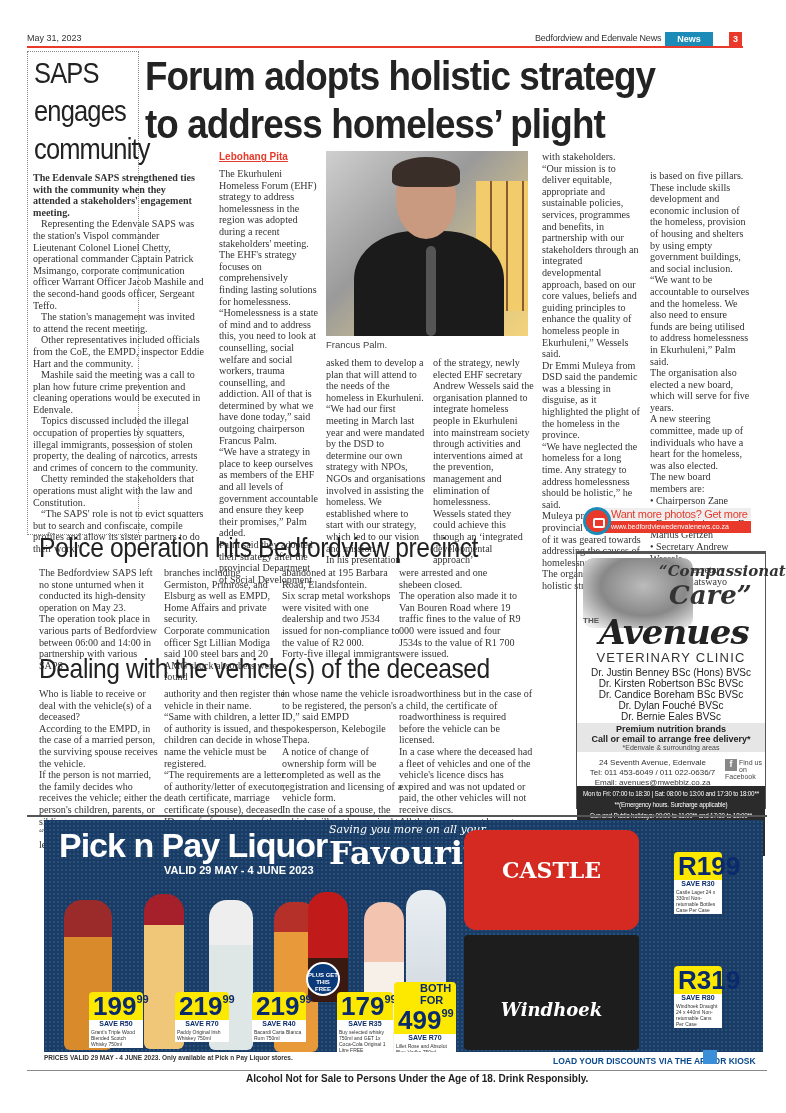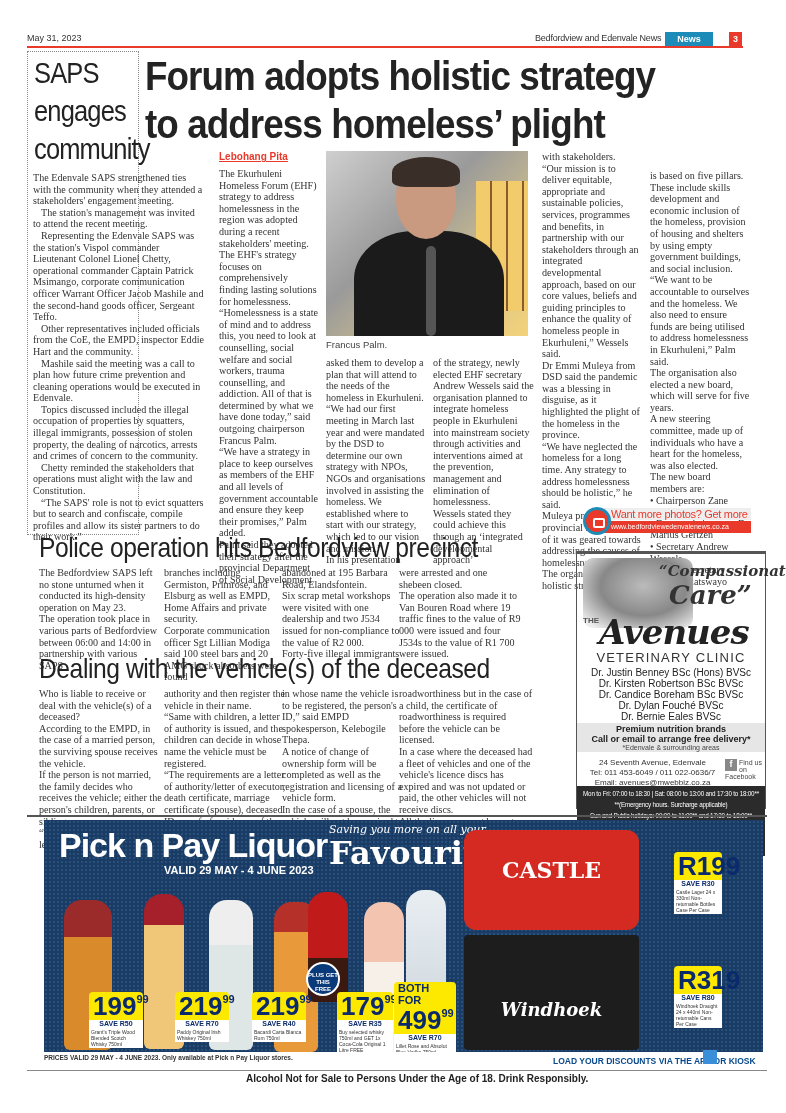--- a/index.html
+++ b/index.html
@@ -15,21 +15,21 @@
   .hdr-page { left: 729px; top: 32px; width: 13px; height: 14px; background: #e8392a; color: #fff; font: bold 9px "Liberation Sans", sans-serif; text-align: center; line-height: 14px; }
   .hdr-rule { left: 27px; top: 46px; width: 716px; height: 2px; background: #e8392a; }
 
   
   .side-box { left: 27px; top: 51px; width: 112px; height: 484px; border: 1px dotted #888; }
   .side-title { left: 34px; top: 54px; width: 110px; font: 30px "Liberation Sans", sans-serif; line-height: 38px; color: #222; letter-spacing: -1px; transform: scaleX(0.85); transform-origin: left; }
   .side-body { left: 33px; top: 172px; width: 172px; }
 
   .col { font-size: 10.1px; line-height: 11.6px; color: #333; text-align: left; }
   .col p { text-indent: 8px; }
-  .col p.first { text-indent: 0; }
+  .col p.first { text-indent: 0; font-weight: bold; }
 
   
   .main-hl { left: 145px; top: 52px; width: 600px; font: bold 40px "Liberation Sans", sans-serif; line-height: 48px; color: #232323; letter-spacing: -1px; transform: scaleX(0.92); transform-origin: left; white-space: nowrap; }
 
   .byline { left: 219px; top: 151px; font: bold 10px "Liberation Sans", sans-serif; color: #e8392a; text-decoration: underline; }
 
   .photo { left: 326px; top: 151px; width: 202px; height: 185px; background: linear-gradient(135deg, #cfcfcf 0%, #9a9a9a 40%, #d9c58a 75%, #f3d27a 100%); overflow: hidden; }
   .photo .head { position: absolute; left: 70px; top: 10px; width: 60px; height: 78px; border-radius: 45% 45% 50% 50%; background: #c99a80; }
   .photo .hair { position: absolute; left: 66px; top: 6px; width: 68px; height: 30px; border-radius: 50% 50% 20% 20%; background: #3a2e28; }
   .photo .jacket { position: absolute; left: 28px; top: 80px; width: 150px; height: 120px; border-radius: 40% 40% 0 0; background: #1b1b1b; }
@@ -85,21 +85,21 @@
   .pnp { left: 44px; top: 820px; width: 719px; height: 232px; background: #1a3c64; background-image: radial-gradient(#27507c 1px, transparent 1px); background-size: 4px 4px; overflow: hidden; }
   .pnp-logo { position: absolute; left: 15px; top: 6px; font: bold 34px "Liberation Sans", sans-serif; color: #fff; letter-spacing: -1px; }
   .pnp-valid { position: absolute; left: 120px; top: 44px; font: bold 11px "Liberation Sans", sans-serif; color: #fff; }
   .pnp-saving { position: absolute; left: 285px; top: 3px; font: italic 11px "DejaVu Serif", serif; color: #fff; }
   .pnp-fav { position: absolute; left: 285px; top: 14px; font: bold 32px "DejaVu Serif", serif; color: #fff; }
   .bottle { position: absolute; border-radius: 18px 18px 6px 6px; }
   .price { position: absolute; background: #fde800; color: #0a2a6b; font: bold 26px "Liberation Sans", sans-serif; border-radius: 4px; padding: 0 4px; line-height: 28px; }
   .price sup { font-size: 11px; vertical-align: top; line-height: 14px; }
   .price .save { display: block; font: bold 7px "Liberation Sans", sans-serif; text-align: center; line-height: 8px; background: #fff; color: #0a2a6b; margin: 0 -4px; }
   .price .desc { display: block; font: 5px "Liberation Sans", sans-serif; background: #fff; color: #333; line-height: 6px; margin: 0 -4px; padding: 1px 2px; }
-  .both { font: bold 11px "Liberation Sans", sans-serif; display: block; line-height: 12px; }
+  .both { font: bold 11px "Liberation Sans", sans-serif; display: block; line-height: 12px; margin-left: 22px; }
   .castle { position: absolute; background: #d42a22; color: #fff; font: bold 22px "DejaVu Serif", serif; text-align: center; border-radius: 12px; }
   .windhoek { position: absolute; background: #1d1d1d; color: #fff; font: italic bold 18px "DejaVu Serif", serif; text-align: center; border-radius: 4px; }
 
   .pnp-fine { left: 44px; top: 1054px; width: 600px; font: bold 6.5px "Liberation Sans", sans-serif; color: #333; }
   .pnp-load { left: 553px; top: 1056px; font: bold 8.5px "Liberation Sans", sans-serif; color: #0a4a8c; }
   .pnp-load-ic { left: 703px; top: 1050px; width: 14px; height: 14px; background: #3a8fd8; }
   .rule-ad { left: 27px; top: 1070px; width: 740px; height: 1px; background: #888; }
   .disclaimer { left: 246px; top: 1073px; font: bold 10px "Liberation Sans", sans-serif; color: #222; }
 </style>
 </head>
@@ -108,22 +108,22 @@
 <div class="abs hdr-date">May 31, 2023</div>
 <div class="abs hdr-pub">Bedfordview and Edenvale News</div>
 <div class="abs hdr-section">News</div>
 <div class="abs hdr-page">3</div>
 <div class="abs hdr-rule"></div>
 
 <div class="abs side-box"></div>
 <div class="abs side-title">SAPS engages community</div>
 <div class="abs side-body col">
   <p class="first">The Edenvale SAPS strengthened ties with the community when they attended a stakeholders' engagement meeting.</p>
+  <p>Representing the Edenvale SAPS was the station's Vispol commander Lieutenant Colonel Lionel Chetty, operational commander Captain Patrick Msimango, corporate communication officer Warrant Officer Jacob Mashile and the second-hand goods officer, Sergeant Teffo.</p>
   <p>The station's management was invited to attend the recent meeting.</p>
-  <p>Representing the Edenvale SAPS was the station's Vispol commander Lieutenant Colonel Lionel Chetty, operational commander Captain Patrick Msimango, corporate communication officer Warrant Officer Jacob Mashile and the second-hand goods officer, Sergeant Teffo.</p>
   <p>Other representatives included officials from the CoE, the EMPD, inspector Eddie Hart and the community.</p>
   <p>Mashile said the meeting was a call to plan how future crime prevention and cleaning operations would be executed in Edenvale.</p>
   <p>Topics discussed included the illegal occupation of properties by squatters, illegal immigrants, possession of stolen property, the dealing of narcotics, arrests and crimes of concern to the community.</p>
   <p>Chetty reminded the stakeholders that operations must alight with the law and Constitution.</p>
   <p>“The SAPS' role is not to evict squatters but to search and confiscate, compile profiles and allow its sister partners to do their work.”</p>
 </div>
 
 <div class="abs main-hl">
   <div>Forum adopts holistic strategy</div>
   <div>to address homeless’ plight</div>

